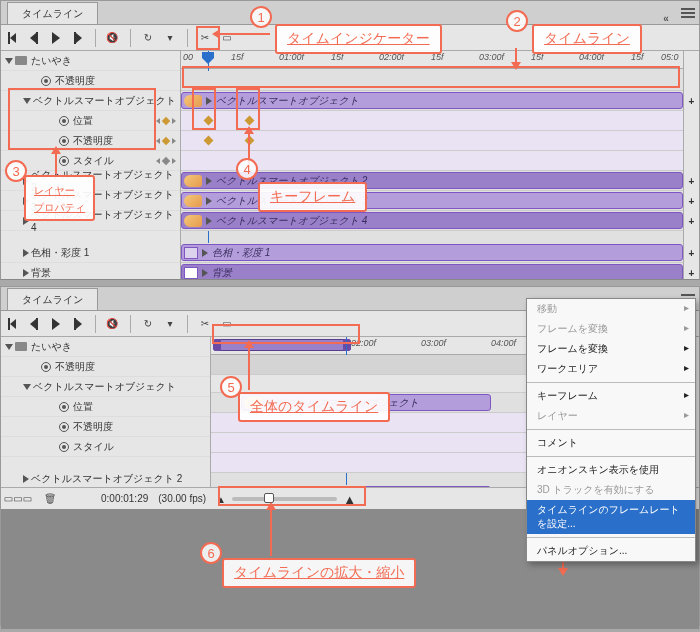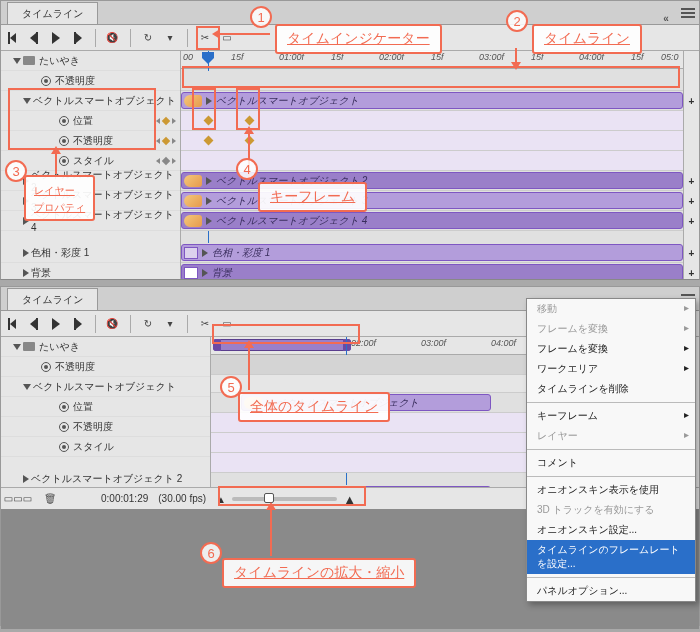--- a/index.html
+++ b/index.html
@@ -32,21 +32,21 @@
   .right-col { flex: 1; position: relative; background: #e0e0e0; overflow:hidden;font-style:italic;}
   .plus-col { width: 16px; background: #e6e6e6; border-left:1px solid #aaa; }
   .plus-col .plus { height: 20px; display:flex; align-items:center; justify-content:center; color:#333; font-weight:bold;}
 
   .ruler { height: 18px; background: #e6e6e6; border-bottom:1px solid #aaa; position:relative; display:flex;}
   .ruler .tlabel { position:absolute; top:1px; color:#555; font-size:9px;}
   .playhead { position:absolute; top:0; width:14px; height:14px; }
   .playhead svg { display:block;}
   .playhead-line { position:absolute; width:1px; background:#2a6fc9; top:0; bottom:0;}
 
-  .tree-row { height: 20px; display:flex; align-items:center; padding-left:12px; border-bottom:1px solid #ddd; color:#333;}
+  .tree-row { height: 20px; display:flex; align-items:center; padding-left:4px; border-bottom:1px solid #ddd; color:#333;}
   .tree-row.indent1 { padding-left: 22px; }
   .tree-row.indent2 { padding-left: 40px; }
   .tree-row.indent3 { padding-left: 58px; }
   .disclose { width:10px; height:10px; margin-right:2px; display:inline-block;}
   .disc-down { width:0;height:0; border-left:4px solid transparent; border-right:4px solid transparent; border-top:6px solid #555; display:inline-block;}
   .disc-right { width:0;height:0; border-top:4px solid transparent; border-bottom:4px solid transparent; border-left:6px solid #555; display:inline-block;}
   .folder-ico { width:12px; height:9px; background:#888; margin-right:4px; display:inline-block; border-radius:1px;}
   .stop-ico { width:10px;height:10px;border:1px solid #555; border-radius:50%; margin-right:4px; position:relative; display:inline-block;}
   .stop-ico::after{ content:''; position:absolute; width:4px;height:4px;border-radius:50%; background:#555; top:2px; left:2px;}
   .kf-ctrl { display:flex; align-items:center; margin-left:auto; margin-right:4px; gap:3px;}
@@ -409,30 +409,28 @@
     </div>
   </div>
   <div style="height:120px; background:#8a8a8a;"></div>
 </div>
 
 <div class="context-menu">
   <div class="item disabled"><span>移動</span><span class="sub">▸</span></div>
   <div class="item disabled"><span>フレームを変換</span><span class="sub">▸</span></div>
   <div class="item"><span>フレームを変換</span><span class="sub">▸</span></div>
   <div class="item"><span>ワークエリア</span><span class="sub">▸</span></div>
-  <div class="item">タイムラインを削除</div>
   <div class="sep"></div>
   <div class="item"><span>キーフレーム</span><span class="sub">▸</span></div>
   <div class="item disabled"><span>レイヤー</span><span class="sub">▸</span></div>
   <div class="sep"></div>
   <div class="item">コメント</div>
   <div class="sep"></div>
   <div class="item">オニオンスキン表示を使用</div>
   <div class="item disabled">3D トラックを有効にする</div>
-  <div class="item">オニオンスキン設定...</div>
   <div class="item highlight">タイムラインのフレームレートを設定...</div>
   <div class="sep"></div>
   <div class="item">パネルオプション...</div>
 
 </div>
 
 <div class="badge" style="left:250px; top:6px;">1</div>
 <div class="callout" style="left:275px; top:24px;">タイムインジケーター</div>
 <div class="arrow" style="left:218px; top:33px; width:52px; height:2px;">
     <div class="shaft" style="width:52px;height:2px;"></div>

